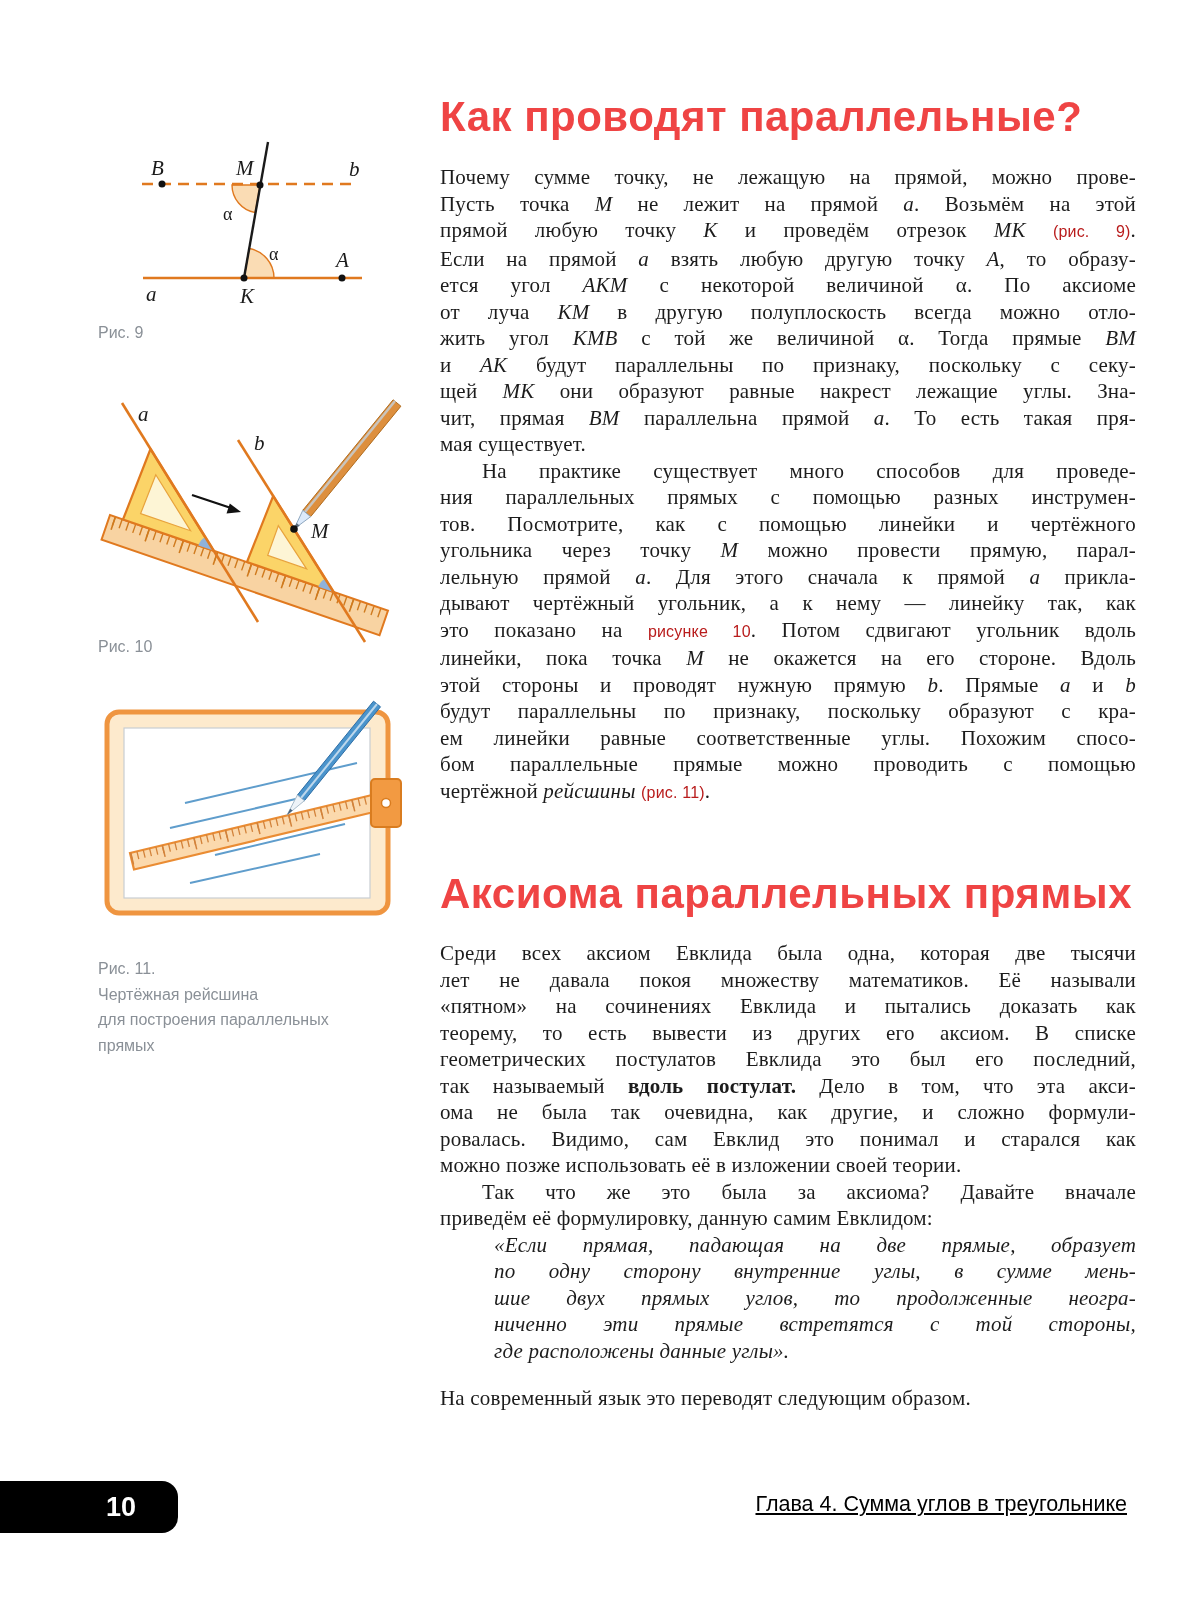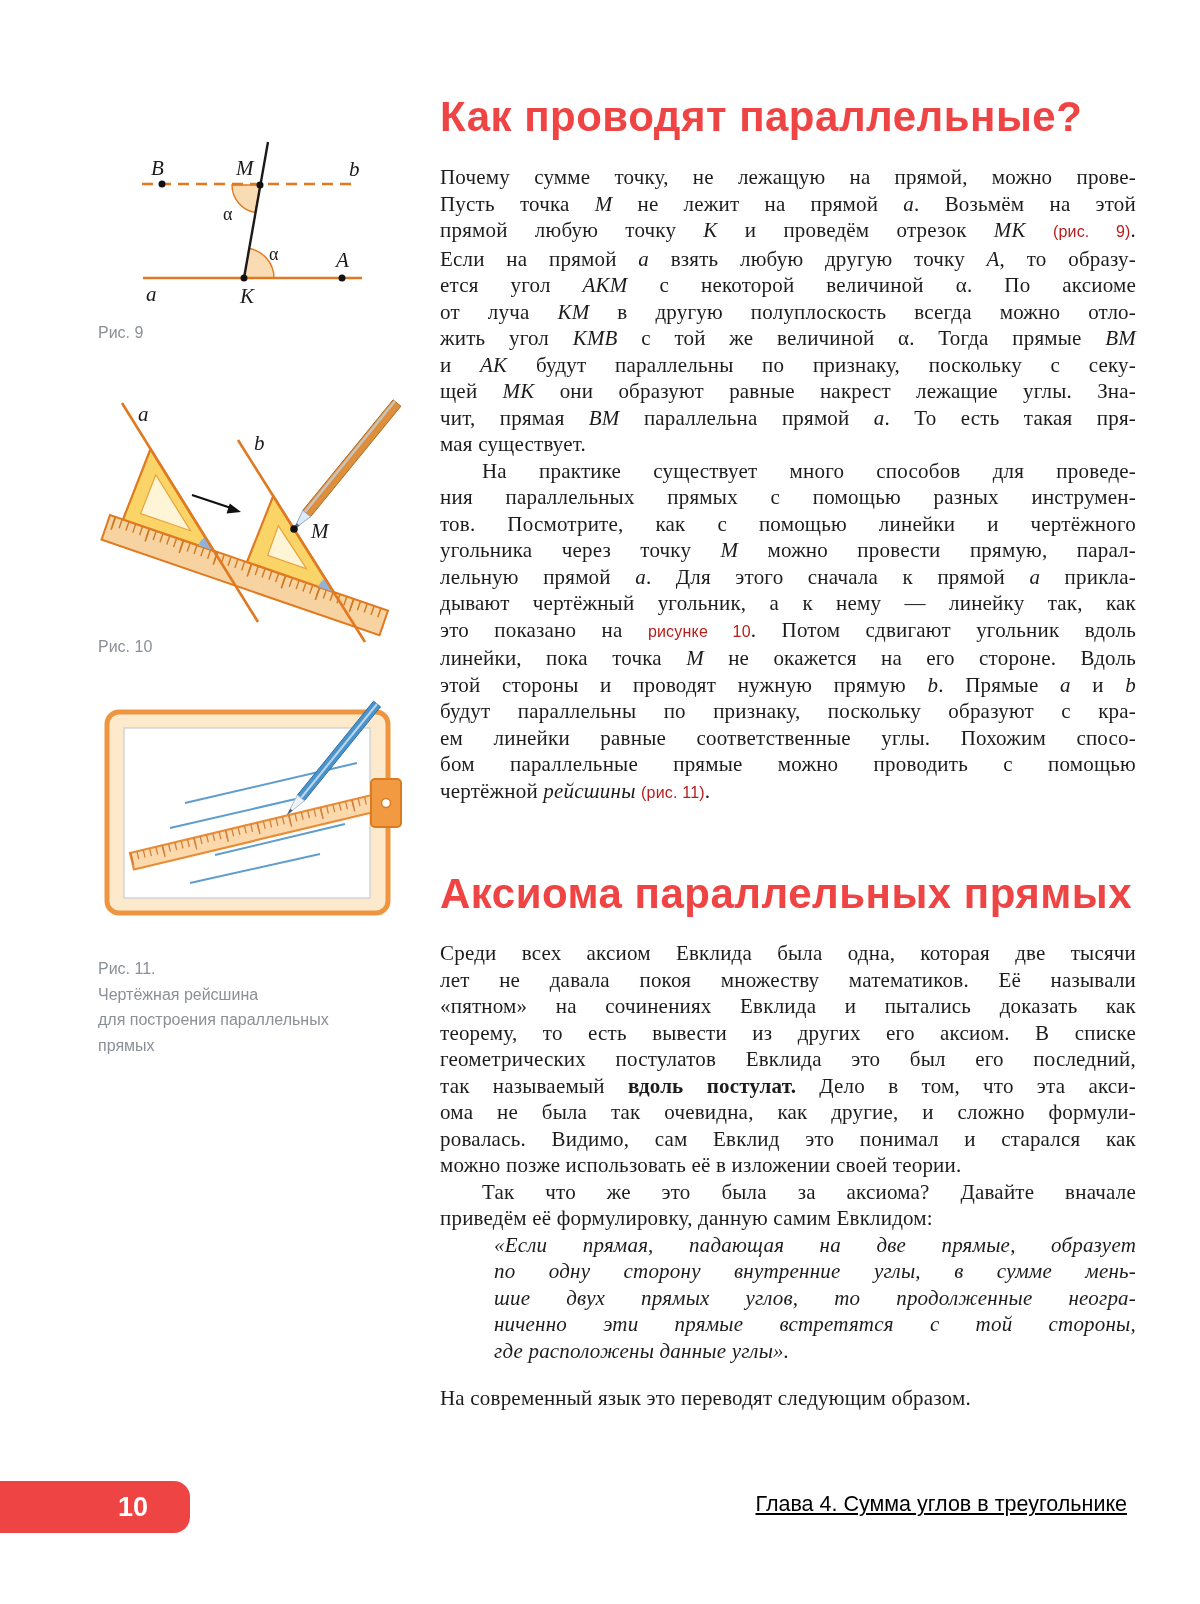--- a/index.html
+++ b/index.html
@@ -24,21 +24,21 @@
   .rr{font-family:"Liberation Sans",sans-serif;color:#b91c1c;font-size:16px;}
   .quote{padding-left:54px;font-style:italic;letter-spacing:0.4px;}
   .lastp{margin-top:21px;}
 
   
   .figcap{position:absolute;font-family:"Liberation Sans",sans-serif;
           font-size:16px;color:#8a9097;line-height:25.5px;}
 
   
   .page-badge{position:absolute;left:0;top:1481px;width:178px;height:52px;
-      background:#ef4444;border-radius:0 16px 16px 0;padding-left:12px;}
+      background:#000000;border-radius:0 16px 16px 0;}
   .page-badge span{display:block;text-align:right;padding-right:42px;line-height:52px;
       color:#ffffff;font-family:"Liberation Sans",sans-serif;font-weight:bold;font-size:27px;}
   .chapter{position:absolute;right:73px;top:1492px;font-family:"Liberation Sans",sans-serif;
       font-size:21.5px;color:#000000;text-decoration:underline;}
 
   svg text.lbl{font-family:"Liberation Serif",serif;font-style:italic;font-size:21px;fill:#1b1b1b;}
   svg text.greek{font-family:"Liberation Serif",serif;font-size:18px;fill:#1b1b1b;}
 </style>
 </head>
 <body>

